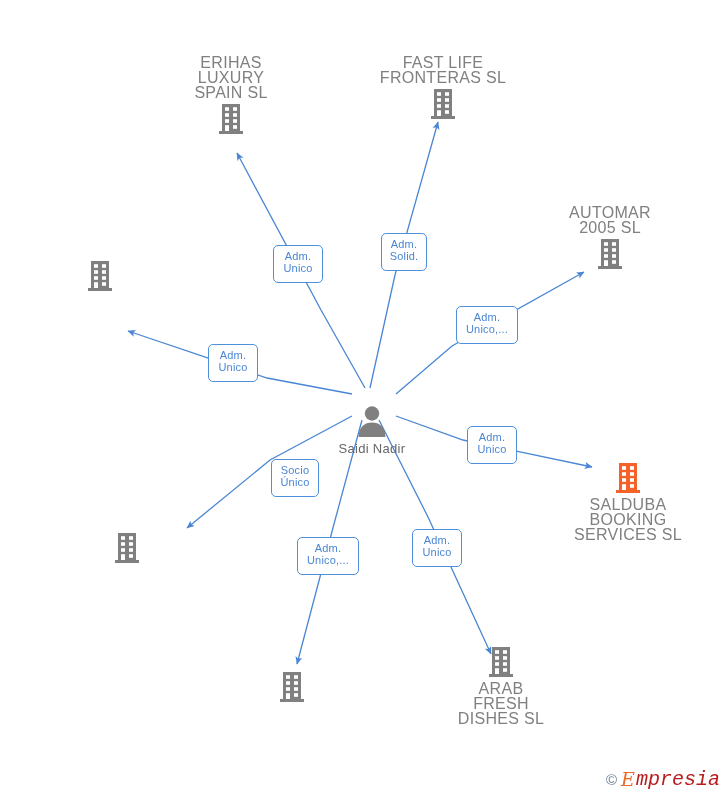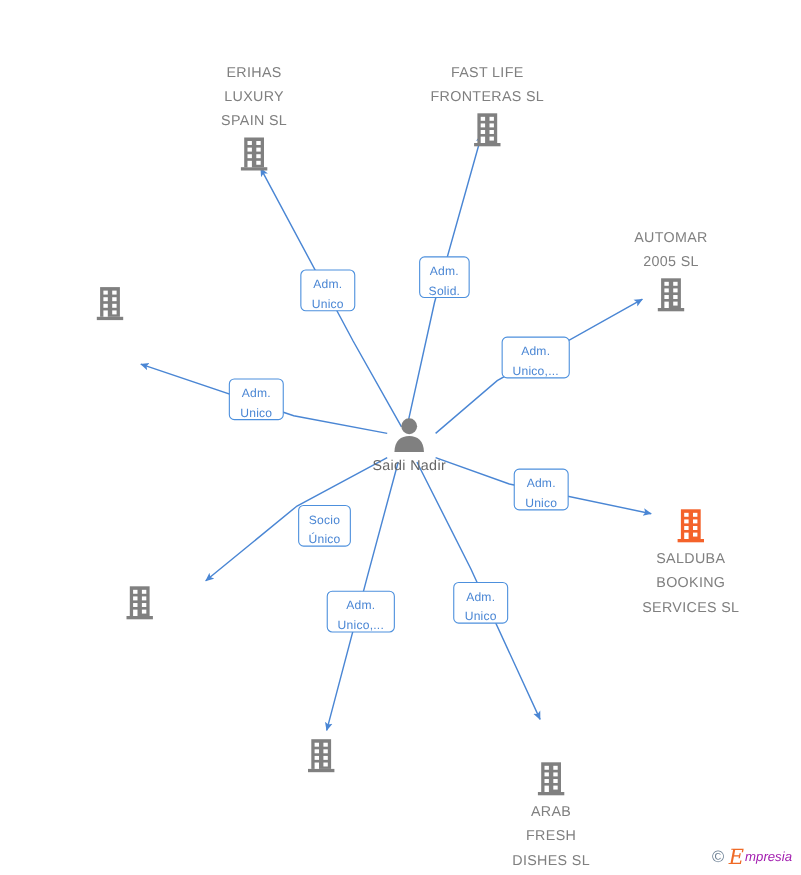--- a/index.html
+++ b/index.html
@@ -30,22 +30,22 @@
     width: 150px;
     margin-left: -75px;
   }
   .node-icon {
     display: block;
     margin: 0 auto;
     line-height: 0;
   }
   .node-label {
     display: block;
-    font-size: 13px;
-    line-height: 22px;
+    font-size: 16px;
+    line-height: 15px;
     color: #808080;
     letter-spacing: 0.3px;
     white-space: pre-line;
     font-family: "Liberation Sans", sans-serif;
   }
   .node.label-above .node-label { margin-bottom: 3px; }
   .node.label-below .node-label { margin-top: 3px; }
   .node.highlight .node-label { color: #808080; }
   .person-label {
     font-size: 13px;
@@ -53,21 +53,21 @@
     line-height: 16px;
   }
   .edge-label {
     position: absolute;
     box-sizing: border-box;
     border: 1px solid #4d90dd;
     border-radius: 5px;
     background: #ffffff;
     color: #4a86d4;
     font-size: 11px;
-    line-height: 18px;
+    line-height: 12px;
     text-align: center;
     padding: 4px 6px 4px 6px;
     font-family: "Liberation Sans", sans-serif;
     white-space: pre-line;
     letter-spacing: 0.2px;
   }
   #watermark {
     position: absolute;
     right: 8px;
     bottom: 6px;
@@ -80,24 +80,24 @@
     color: #6b7f93;
   }
   .wm-e {
     font-family: "DejaVu Serif", serif;
     font-style: italic;
     font-size: 19px;
     color: #ef6a26;
     line-height: 19px;
   }
   .wm-rest {
-    font-family: Liberation Sans, sans-serif;
+    font-family: Liberation Mono, monospace;
     font-style: italic;
-    font-size: 12px;
-    color: #a21caf;
+    font-size: 20px;
+    color: #b91c1c;
     line-height: 19px;
     margin-left: -3px;
   }
 </style>
 </head>
 <body>
 
 <div id="graph-canvas">
 
   <svg id="edge-layer" viewBox="0 0 728 795" width="728" height="795">
@@ -111,21 +111,21 @@
         <polyline points="370,388 395,275 438,122" fill="none" stroke="#4a86d4" stroke-width="1.3" marker-end="url(#arrowhead)"></polyline>
         <polyline points="396,394 452,346 584,272" fill="none" stroke="#4a86d4" stroke-width="1.3" marker-end="url(#arrowhead)"></polyline>
         <polyline points="352,394 267,378 128,331" fill="none" stroke="#4a86d4" stroke-width="1.3" marker-end="url(#arrowhead)"></polyline>
         <polyline points="396,416 463,440 592,467" fill="none" stroke="#4a86d4" stroke-width="1.3" marker-end="url(#arrowhead)"></polyline>
         <polyline points="352,416 270,460 187,528" fill="none" stroke="#4a86d4" stroke-width="1.3" marker-end="url(#arrowhead)"></polyline>
         <polyline points="362,420 334,524 297,664" fill="none" stroke="#4a86d4" stroke-width="1.3" marker-end="url(#arrowhead)"></polyline>
         <polyline points="379,420 428,517 491,654" fill="none" stroke="#4a86d4" stroke-width="1.3" marker-end="url(#arrowhead)"></polyline>
       </g>
   </svg>
 
-  <div class="node label-below" id="center-node" style="left:372px; top:378px;">
+  <div class="node label-below" id="center-node" style="left:372px; top:404px;">
     <span class="node-icon">
       <svg width="34" height="34" viewBox="0 0 34 34" aria-hidden="true">
         <circle cx="17" cy="9.5" r="7.2" fill="#808080"></circle>
         <path d="M3.6 33 C3.6 22.8 9.6 18.4 17 18.4 C24.4 18.4 30.4 22.8 30.4 33 Z" fill="#808080"></path>
       </svg>
     </span>
     <span class="node-label person-label">Saidi Nadir</span>
   </div>
 
   <div id="node-layer">
@@ -244,21 +244,21 @@
               <rect x="16" y="4.2" width="4" height="3.6"></rect>
               <rect x="8" y="10.2" width="4" height="3.6"></rect>
               <rect x="16" y="10.2" width="4" height="3.6"></rect>
               <rect x="8" y="16.2" width="4" height="3.6"></rect>
               <rect x="16" y="16.2" width="4" height="3.6"></rect>
               <rect x="8" y="22.2" width="4" height="5.8"></rect>
               <rect x="16" y="22.2" width="4" height="3.6"></rect>
             </g>
           </svg></span>
       </div>
-      <div class="node label-below" style="left: 501px; top: 692px; text-align: center;">
+      <div class="node label-below" style="left: 501px; top: 646px; text-align: center;">
         <span class="node-icon"><svg width="28" height="32" viewBox="0 0 28 32" aria-hidden="true">
             <rect x="5" y="1" width="18" height="27" fill="#808080"></rect>
             <rect x="2" y="28" width="24" height="3" fill="#808080"></rect>
             <g fill="#ffffff">
               <rect x="8" y="4.2" width="4" height="3.6"></rect>
               <rect x="16" y="4.2" width="4" height="3.6"></rect>
               <rect x="8" y="10.2" width="4" height="3.6"></rect>
               <rect x="16" y="10.2" width="4" height="3.6"></rect>
               <rect x="8" y="16.2" width="4" height="3.6"></rect>
               <rect x="16" y="16.2" width="4" height="3.6"></rect>

